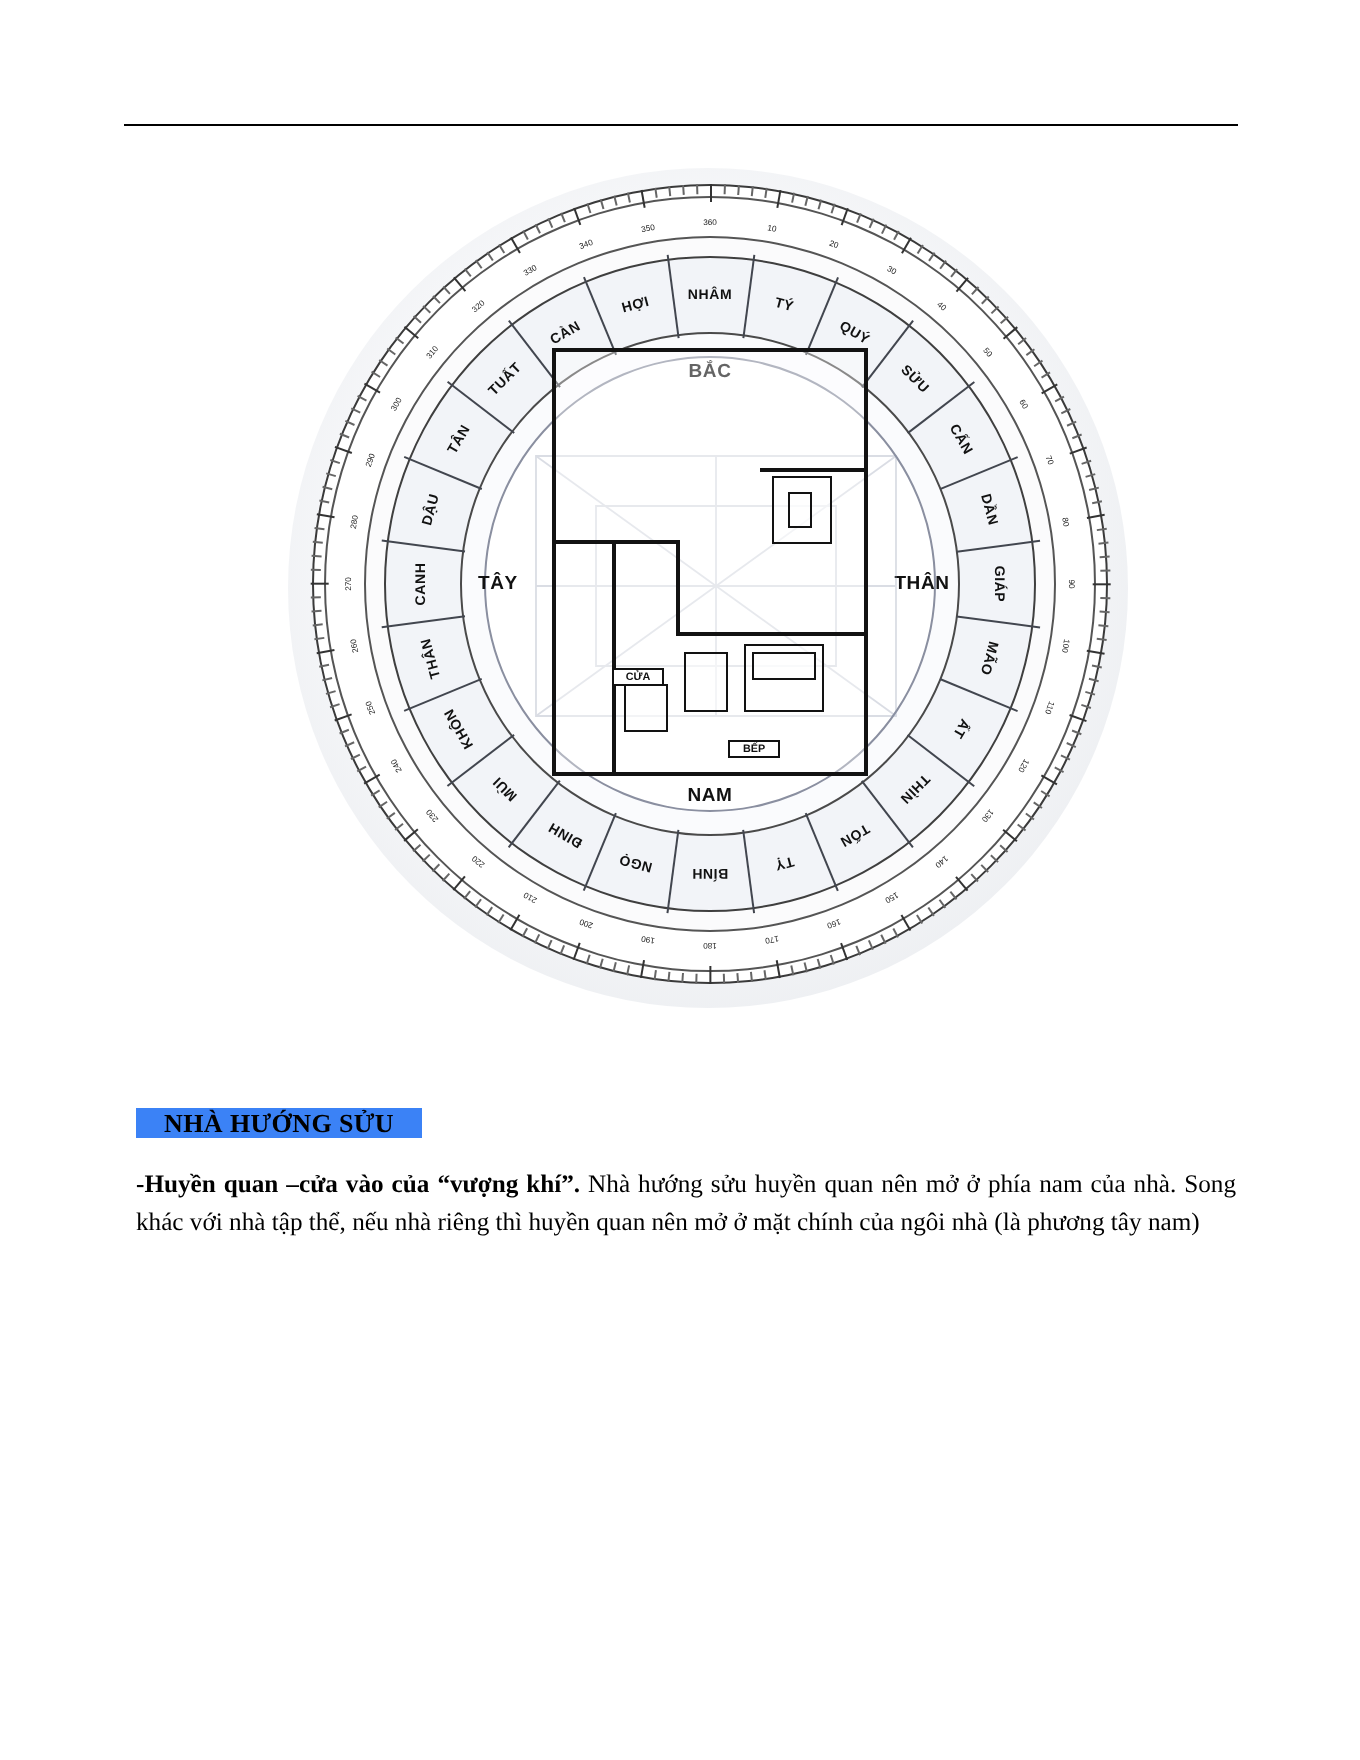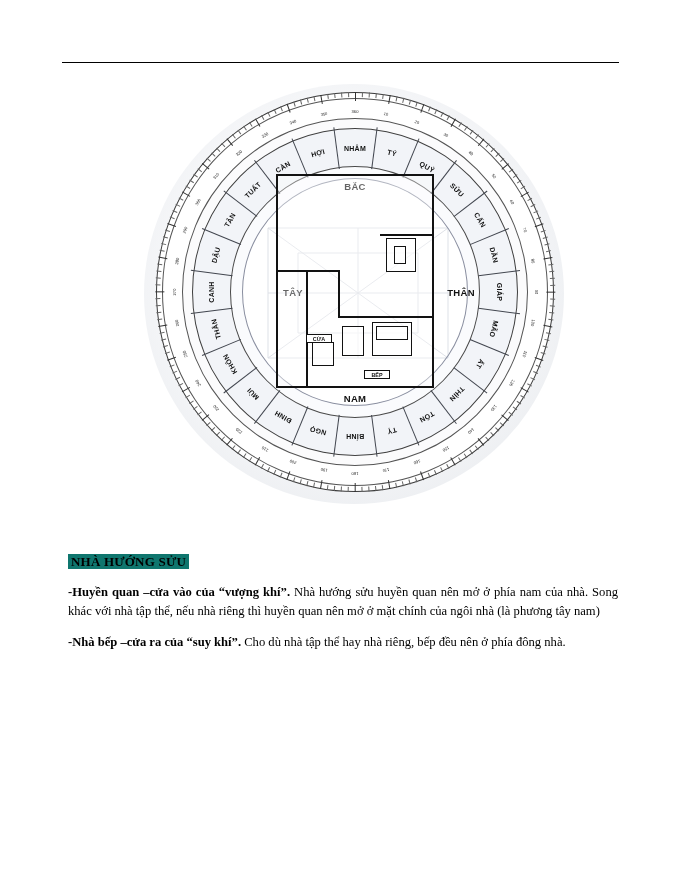--- a/index.html
+++ b/index.html
@@ -227,23 +227,23 @@
   .content {
     position: absolute;
     left: 68px;
     top: 552px;
     width: 550px;
     font-size: 12.6px;
     line-height: 1.5;
   }
   .heading {
     font-weight: bold;
-    background: #0f766e;
+    background: #3b82f6;
     display: inline;
-    padding: 0 3px;
+    padding: 0 14px;
     font-size: 13px;
     letter-spacing: 0.2px;
   }
   .para {
     margin-top: 9px;
     text-align: justify;
     font-family: Liberation Serif, serif;
   }
   .para.first { margin-top: 11px; }
   .b { font-weight: bold; }
@@ -538,21 +538,21 @@
             <span style="left: -139.093px; top: -37.2699px; transform: translate(-50%, -50%) rotate(285deg);">DẬU</span>
             <span style="left: -124.708px; top: -72px; transform: translate(-50%, -50%) rotate(300deg);">TÂN</span>
             <span style="left: -101.823px; top: -101.823px; transform: translate(-50%, -50%) rotate(315deg);">TUẤT</span>
             <span style="left: -72px; top: -124.708px; transform: translate(-50%, -50%) rotate(330deg);">CÀN</span>
             <span style="left: -37.2699px; top: -139.093px; transform: translate(-50%, -50%) rotate(345deg);">HỢI</span>
           </div>
           <div class="dirlabel cardinal">
             <span style="left: 6.49063e-15px; top: -106px;">BẮC</span>
             <span style="left: 106px; top: 0px;">THÂN</span>
             <span style="left: 6.49063e-15px; top: 106px;">NAM</span>
-            <span style="left: -106px; top: 1.29813e-14px; margin-left: 44px;">TÂY</span>
+            <span style="left: -106px; top: 1.29813e-14px;">TÂY</span>
           </div>
         </div>
 
       <svg class="faint-grid" viewBox="0 0 200 190">
         <g stroke="#8e97ad" fill="none" stroke-width="0.9">
           <path d="M10 30 L190 30 L190 160 L10 160 Z"></path>
           <path d="M10 30 L190 160 M190 30 L10 160"></path>
           <path d="M100 30 L100 160 M10 95 L190 95"></path>
           <path d="M40 55 L160 55 L160 135 L40 135 Z"></path>
         </g>
@@ -580,17 +580,14 @@
     </div>
   </div>
 
   <div class="content">
     <div>
       <span class="heading">NHÀ HƯỚNG SỬU</span>
     </div>
     <p class="para first">
       <span class="b">-Huyền quan –cửa vào của “vượng khí”.</span><span> Nhà hướng sửu huyền quan nên mở ở phía nam của nhà. Song khác với nhà tập thể, nếu nhà riêng thì huyền quan nên mở ở mặt chính của ngôi nhà (là phương tây nam)</span>
     </p>
-    <p class="para">
-      <span class="b">-Nhà bếp –cửa ra của “suy khí”.</span><span> Cho dù nhà tập thể hay nhà riêng, bếp đều nên ở phía đông nhà.</span>
-    </p>
   </div>
 </div>
 
 </body></html>

